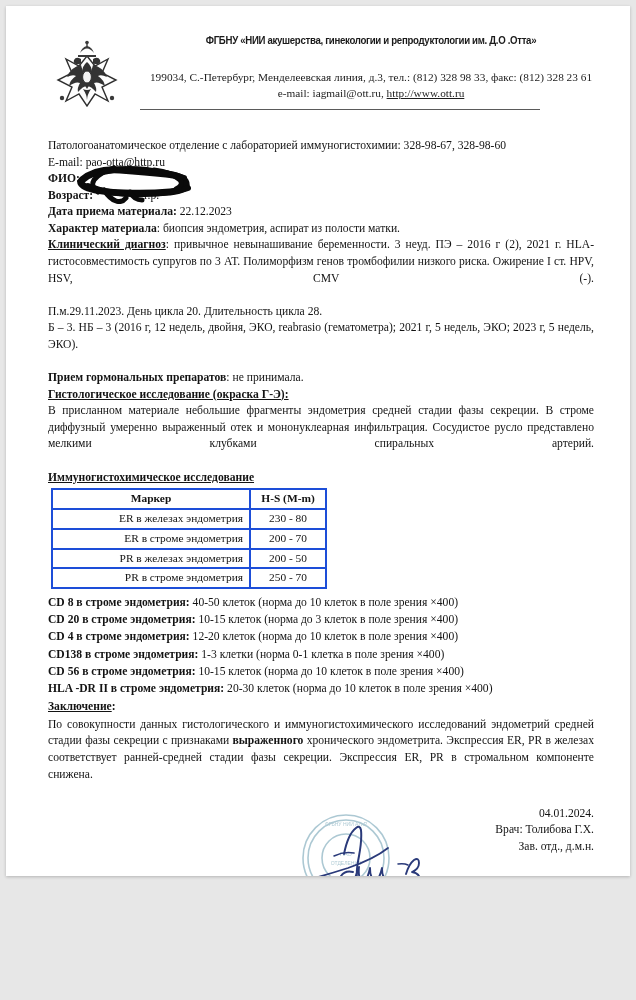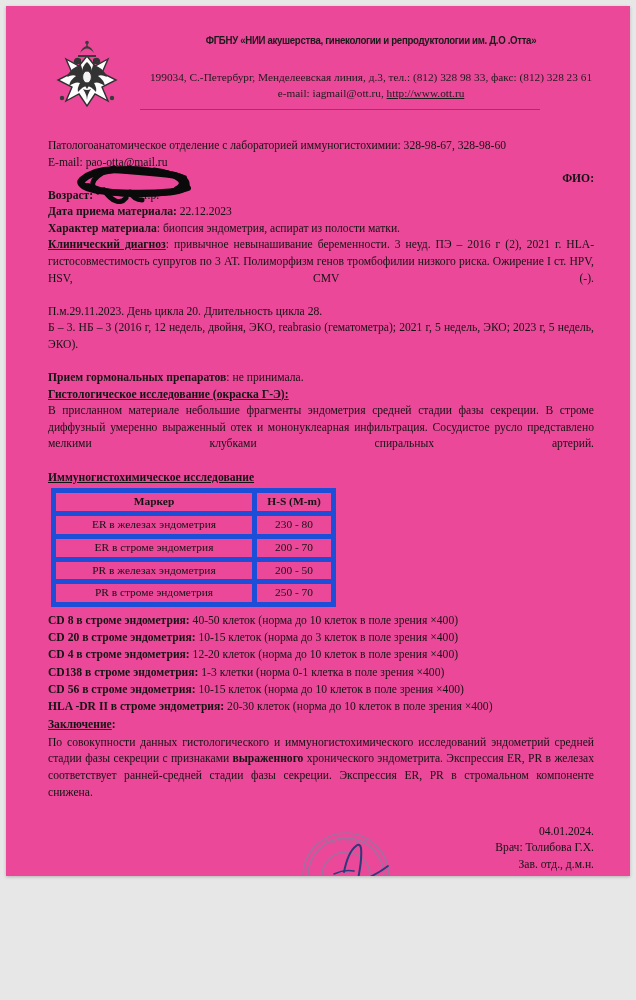--- a/index.html
+++ b/index.html
@@ -15,21 +15,21 @@
     overflow: hidden;
   }
 
   
   #page {
     position: absolute;
     left: 6px;
     top: 6px;
     width: 624px;
     height: 870px;
-    background: #ec4899;
+    background: #ffffff;
     box-shadow: 0 1px 3px rgba(0,0,0,0.22);
     box-sizing: border-box;
     overflow: hidden;
   }
 
   
   #letterhead {
     position: relative;
     height: 92px;
     margin: 28px 24px 0 38px;
@@ -95,48 +95,48 @@
     text-align: justify;
     text-justify: inter-word;
   }
   .para:after {
     content: "";
     display: inline-block;
     width: 100%;
   }
 
   
-  #fio-line { position: relative; text-align: right; }
+  #fio-line { position: relative; }
   #redaction {
     position: absolute;
     left: 22px;
     top: -11px;
     width: 128px;
     height: 44px;
     pointer-events: none;
   }
   #redaction svg { display: block; }
 
   
   #ihc-table {
     border-collapse: collapse;
     margin: 2px 0 1px 3px;
     font-size: 11.4px;
     color: #131313;
   }
   #ihc-table td, #ihc-table th {
-    border: 5px solid #1d4ed8;
+    border: 2px solid #1d4ed8;
     padding: 1px 6px 2px 6px;
     line-height: 1.3;
   }
   #ihc-table th {
     font-weight: bold;
     text-align: center;
   }
-  #ihc-table td.marker { text-align: center;  width: 184px; margin-left: 37px; }
+  #ihc-table td.marker { text-align: right;  width: 184px; margin-left: 37px; }
   #ihc-table td.score  { text-align: center; width: 62px; }
   #ihc-table th.marker { width: 184px; }
   #ihc-table th.score  { width: 62px; }
 
   
   #cd-list { margin-top: 6px; }
   #cd-list .ln { margin-bottom: 0.5px; }
 
   
   #conclusion { margin-top: 2px; }
@@ -218,21 +218,21 @@
         <span>e-mail: iagmail@ott.ru,</span>
         <span class="link">http://www.ott.ru</span>
       </div>
     </div>
     <div id="rule"></div>
   </div>
 
   <div id="content">
 
     <div class="ln">Патологоанатомическое отделение с лабораторией иммуногистохимии: 328-98-67, 328-98-60</div>
-    <div class="ln">E-mail: pao-otta@mail.ru</div>
+    <div class="ln">E-mail: pao-otta@http.ru</div>
 
     <div class="ln" id="fio-line">
       <span class="b">ФИО:</span>
       <span></span>
       <span id="redaction">
         <svg width="128" height="44" viewBox="0 0 128 44" xmlns="http://www.w3.org/2000/svg">
           <g fill="none" stroke="#0a0a0a" stroke-linecap="round" stroke-linejoin="round">
             <path d="M12 20 q14 -12 38 -10 q26 2 46 4 q18 2 20 9 q2 7 -16 9 q-22 2 -46 1 q-24 -1 -36 -5 q-10 -4 -6 -8 Z" stroke-width="7"></path>
             <path d="M18 26 q22 9 56 8 q30 -1 44 -6" stroke-width="6"></path>
             <path d="M26 14 q22 -7 50 -4 q24 3 38 8" stroke-width="6"></path>

